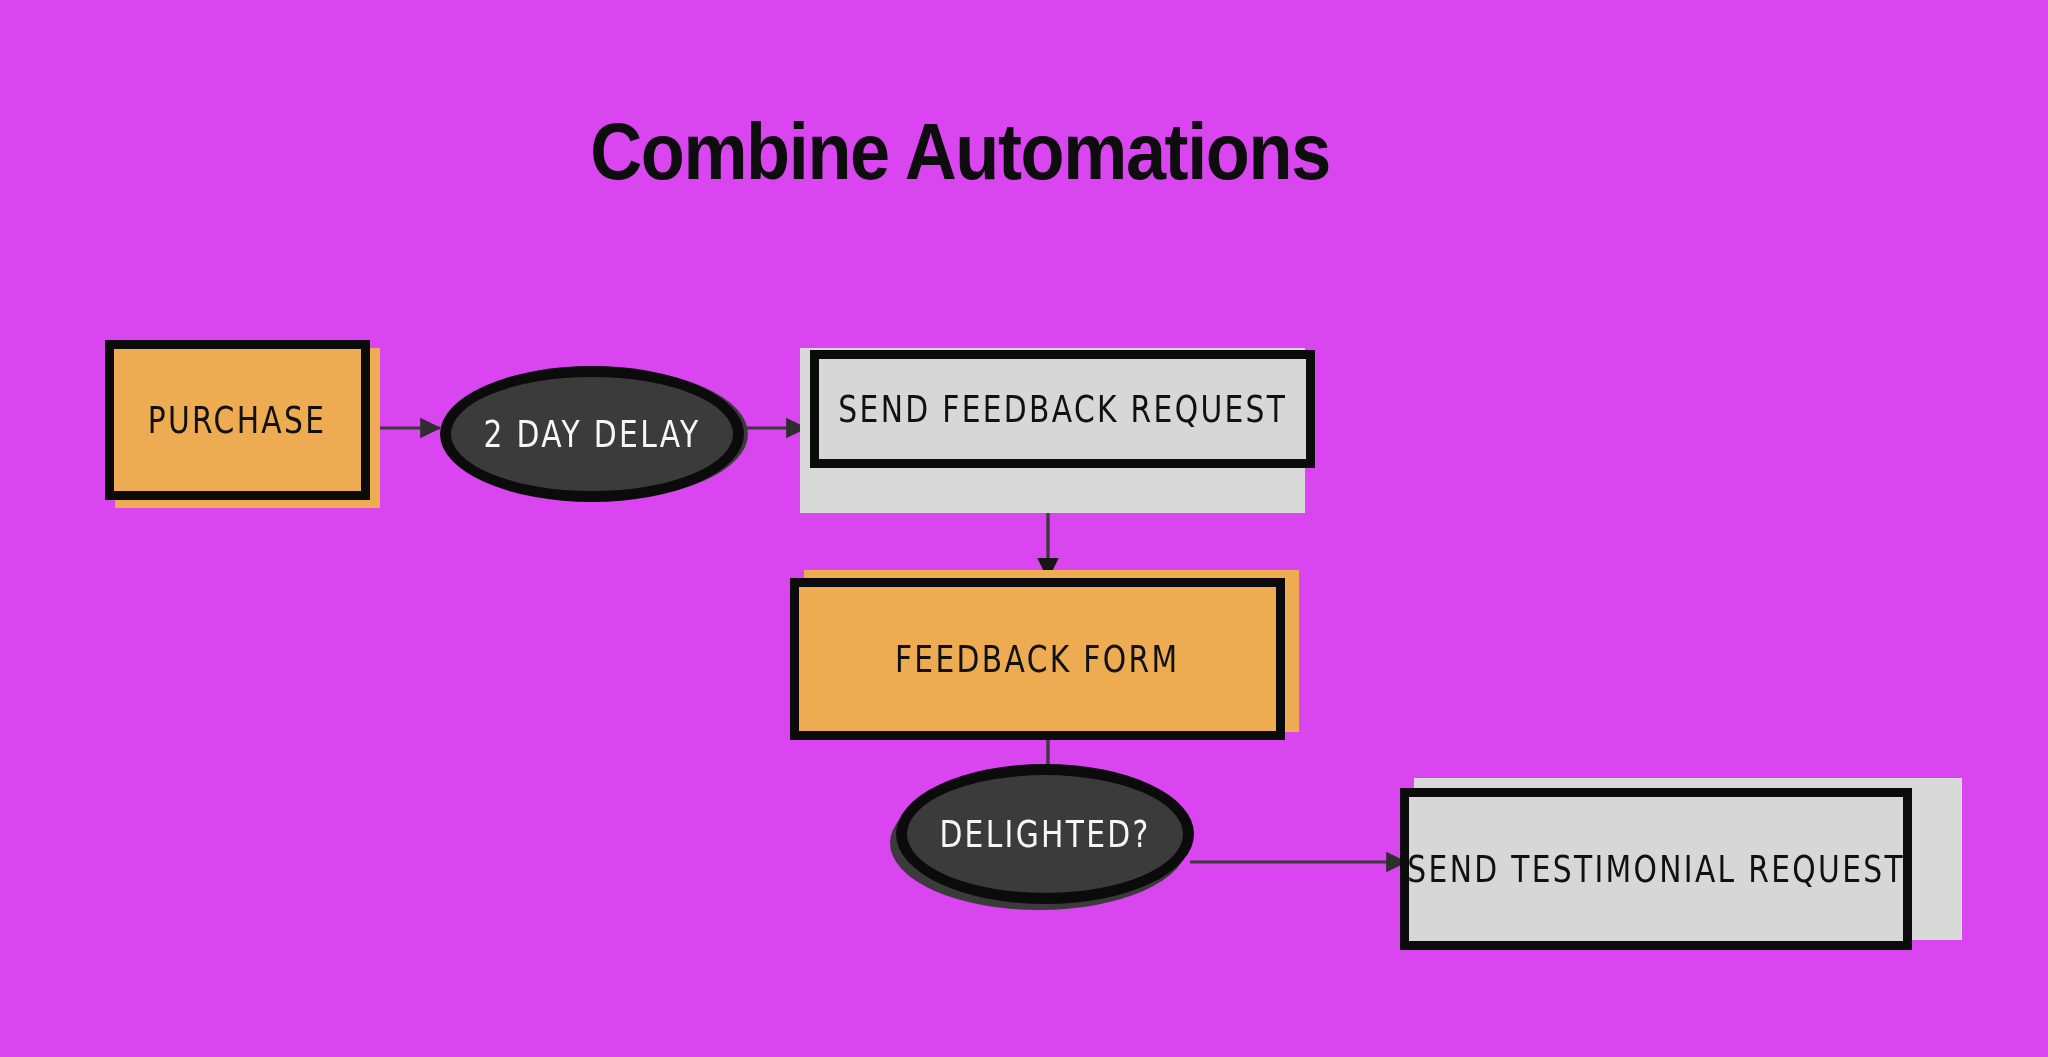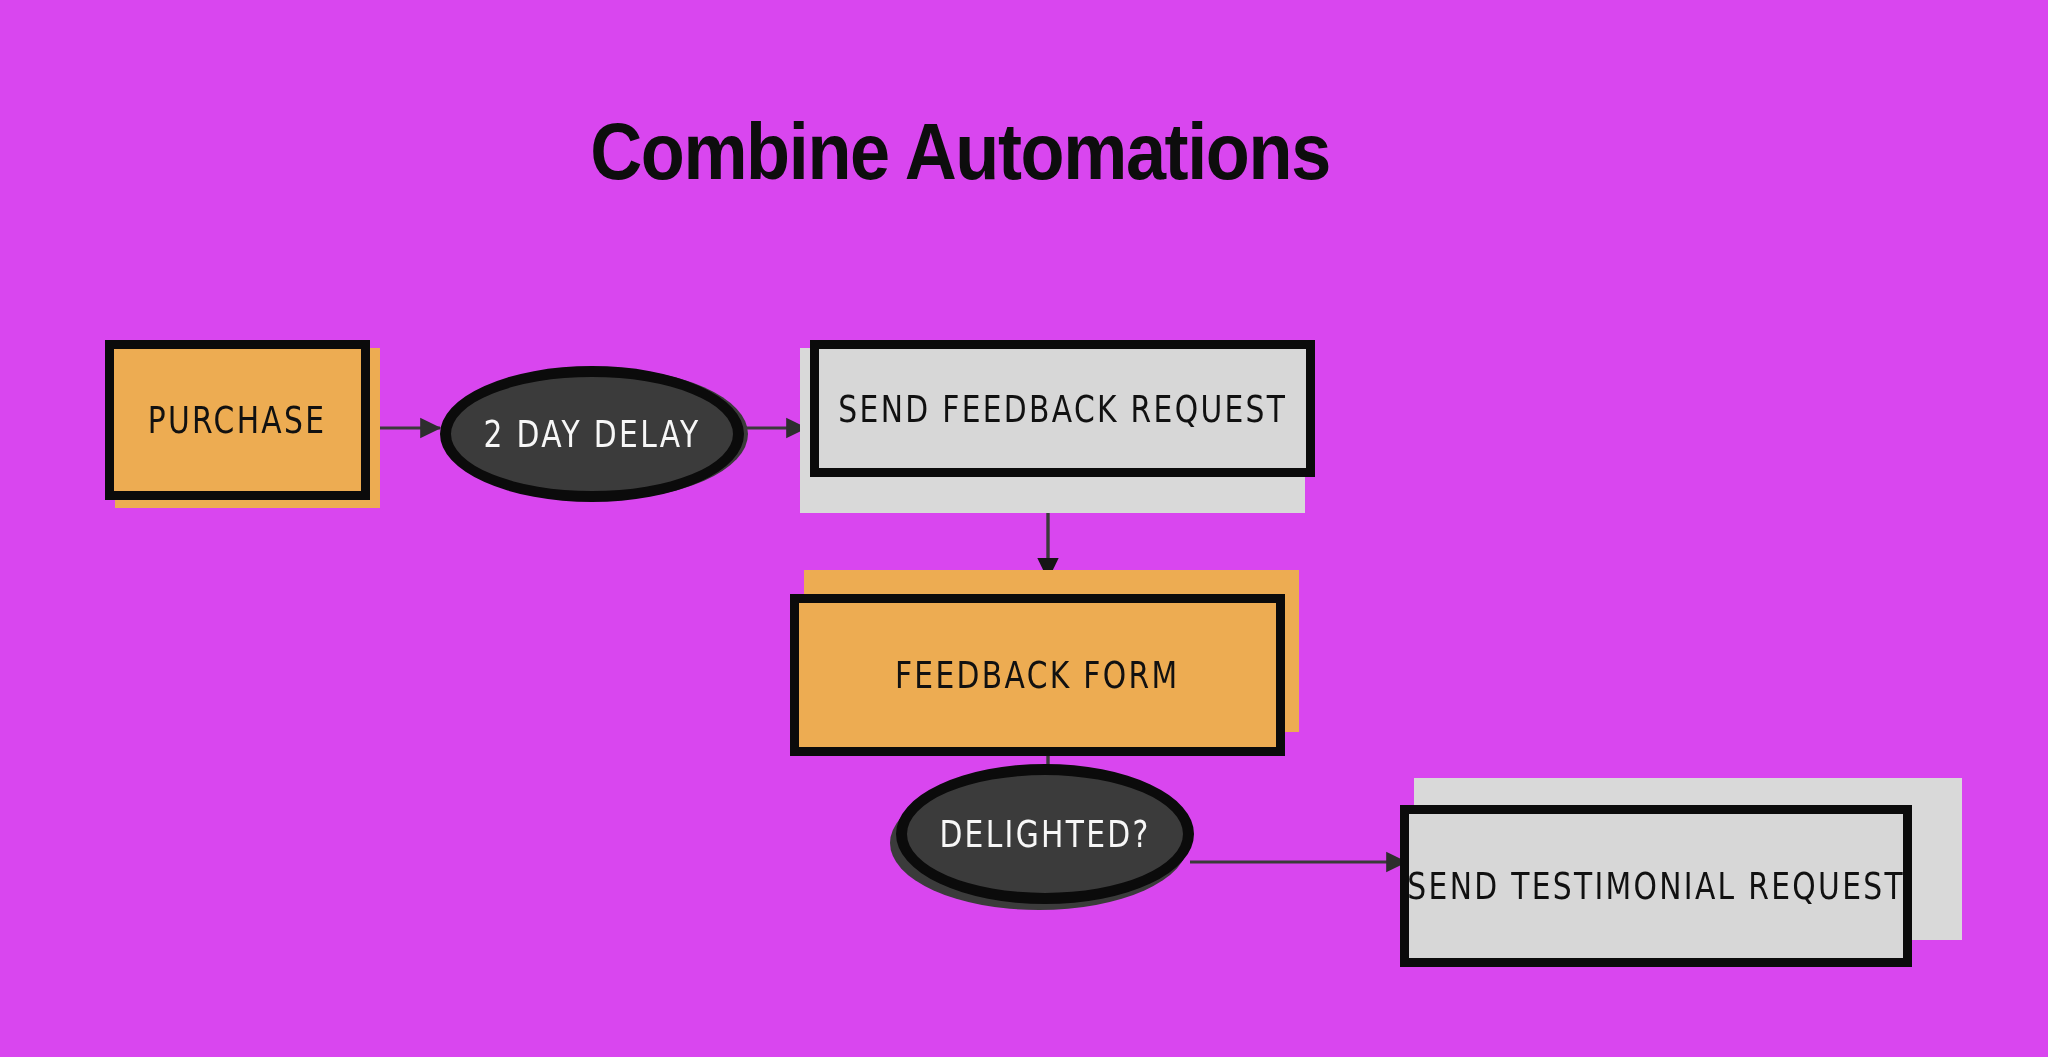--- a/index.html
+++ b/index.html
@@ -142,39 +142,39 @@
 
   <div class="node" style="left:440px; top:358px; width:320px; height:150px;">
     <div class="node-shadow ellipse-shadow" style="left:8px; top:10px; width:300px; height:132px;"></div>
     <div class="node-body ellipse-body" style="left:0px; top:8px; width:304px; height:136px;">
       <span class="node-label label-light">2 DAY DELAY</span>
     </div>
   </div>
 
   <div class="node" style="left:800px; top:338px; width:530px; height:182px;">
     <div class="node-shadow rect-shadow fill-gray" style="left:0px; top:10px; width:505px; height:165px;"></div>
-    <div class="node-body rect-body fill-gray" style="left:10px; top:2px; width:505px; height:137px;">
+    <div class="node-body rect-body fill-gray" style="left:10px; top:12px; width:505px; height:118px;">
       <span class="node-label label-dark">SEND FEEDBACK REQUEST</span>
     </div>
   </div>
 
   <div class="node" style="left:790px; top:570px; width:520px; height:182px;">
     <div class="node-shadow rect-shadow fill-orange" style="left:14px; top:0px; width:495px; height:162px;"></div>
-    <div class="node-body rect-body fill-orange" style="left:0px; top:24px; width:495px; height:162px;">
+    <div class="node-body rect-body fill-orange" style="left:0px; top:8px; width:495px; height:162px;">
       <span class="node-label label-dark">FEEDBACK FORM</span>
     </div>
   </div>
 
   <div class="node" style="left:890px; top:764px; width:315px; height:155px;">
     <div class="node-shadow ellipse-shadow" style="left:0px; top:12px; width:298px; height:134px;"></div>
     <div class="node-body ellipse-body" style="left:6px; top:0px; width:298px; height:140px;">
       <span class="node-label label-light">DELIGHTED?</span>
     </div>
   </div>
 
   <div class="node" style="left:1400px; top:778px; width:575px; height:185px;">
     <div class="node-shadow rect-shadow fill-gray" style="left:14px; top:0px; width:548px; height:162px;"></div>
-    <div class="node-body rect-body fill-gray" style="left:0px; top:27px; width:512px; height:162px;">
+    <div class="node-body rect-body fill-gray" style="left:0px; top:10px; width:512px; height:162px;">
       <span class="node-label label-dark">SEND TESTIMONIAL REQUEST</span>
     </div>
   </div>
 
 </div>
 
 </body></html>

